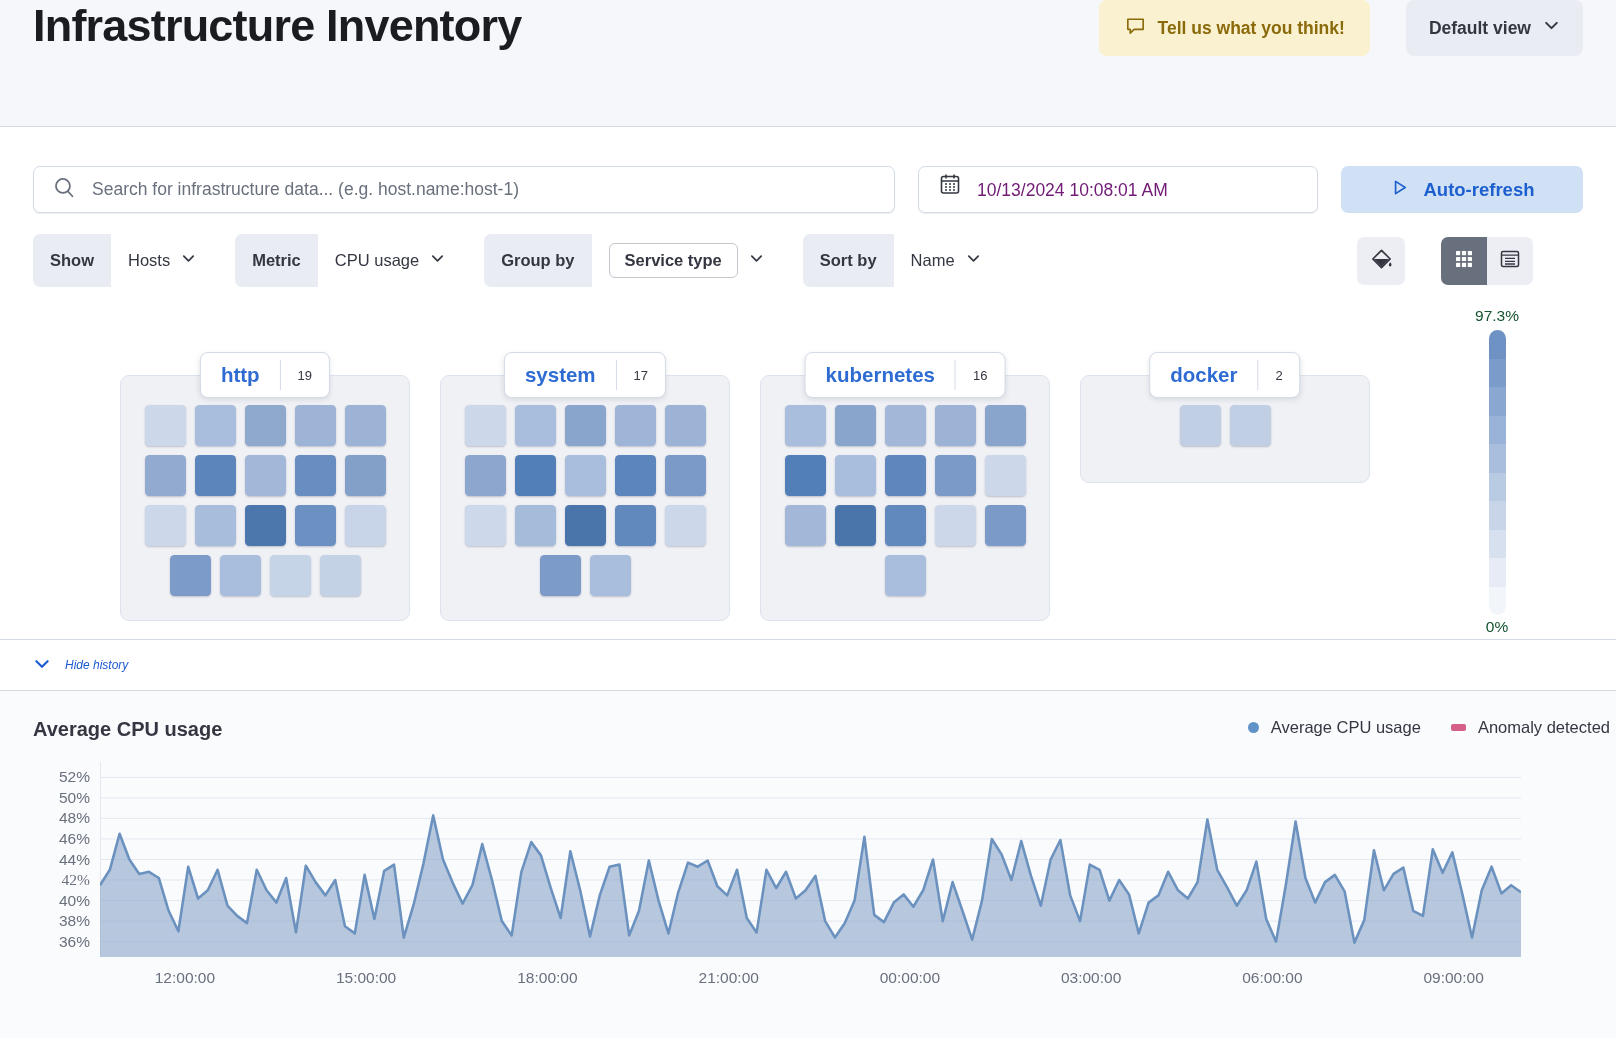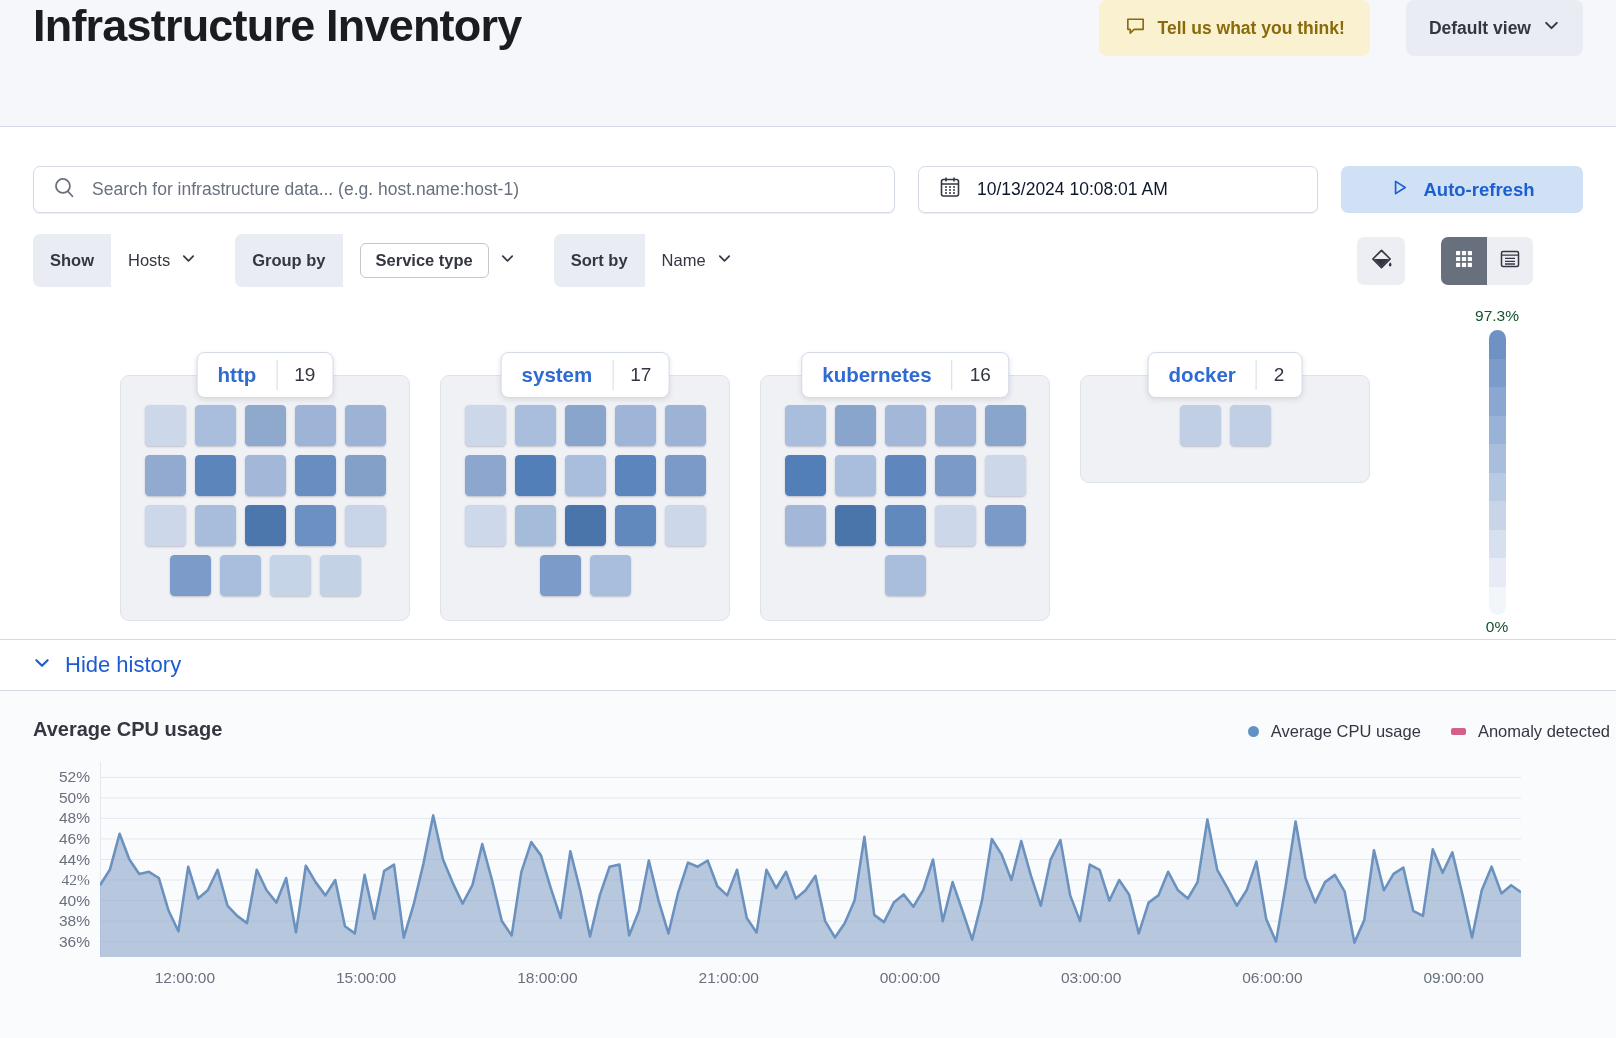--- a/index.html
+++ b/index.html
@@ -32,22 +32,22 @@
   .search-box {
     flex:1; display:flex; align-items:center; gap:15px; background:#fff;
     border:1px solid #d3dae6; border-radius:7px; padding:0 18px;
     box-shadow:0 1px 1px rgba(152,162,179,0.18);
   }
   .search-box input {
     flex:1; border:none; outline:none; font-family:inherit; font-size:17.5px; color:#343741; background:transparent;
   }
   .search-box input::placeholder { color:#69707d; opacity:1; }
   .date-box {
-    width:400px; display:flex; align-items:center; gap:15px; background:#fff;
-    border:1px solid #d3dae6; border-radius:7px; padding:0 19px; font-size:17.5px; color:#0f172a;
+    width:400px; display:flex; align-items:flex-end; gap:15px; background:#fff;
+    border:1px solid #d3dae6; border-radius:7px; padding:11px 19px; font-size:17.5px; color:#701a75;
     box-shadow:0 1px 1px rgba(152,162,179,0.18);
   }
   .refresh-btn {
     width:242px; background:#d0e1f5; border-radius:7px; color:#1d5fce;
     display:flex; align-items:center; justify-content:center; gap:13px;
     font-size:18.5px; font-weight:600;
   }
   .filter-row { display:flex; align-items:center; height:53px; }
   .fgroup { display:flex; align-items:stretch; height:53px; border-radius:7px; overflow:hidden; margin-right:22px; }
   .fprepend { background:#e9edf3; font-weight:700; font-size:16.5px; color:#343741; display:flex; align-items:center; padding:0 17px; }
@@ -62,42 +62,42 @@
   
   .waffle-row { display:flex; gap:30px; margin-top:88px; padding-left:87px; align-items:flex-start; }
   .wgroup { position:relative; width:290px; }
   .wbadge {
     position:absolute; top:-23px; left:50%; transform:translateX(-50%); z-index:2;
     background:#fff; border:1px solid #d3dae6; border-radius:8px; height:46px;
     display:flex; align-items:center; box-shadow:0 2px 5px rgba(70,80,100,0.13); white-space:nowrap;
   }
   .wname { padding:0 20px; color:#2e6bd2; font-size:20.5px; font-weight:600; }
   .wdivider { width:1px; align-self:stretch; margin:7px 0; background:#d3dae6; }
-  .wcount { padding:0 17px; color:#343741; font-size:19px; }
+  .wcount { padding:0 17px; color:#343741; font-size:13px; }
   .wcontainer {
     background:#f0f1f5; border:1px solid #dde3ed; border-radius:9px;
     padding:29px 0 24px; display:flex; flex-direction:column; gap:9px; align-items:center;
   }
   .wcontainer.single { padding-bottom:36px; }
   .wrow { display:flex; gap:9px; justify-content:center; }
   .sq { width:41px; height:41px; border-radius:4.5px; box-shadow:0 1px 2px rgba(50,60,90,0.28); }
   
   .scale-legend { position:absolute; right:86px; top:180px; width:66px; display:flex; flex-direction:column; align-items:center; }
   .scale-max, .scale-min { font-size:15.5px; color:#14532d; }
   .scale-bar { width:17px; height:285px; border-radius:9px; overflow:hidden; display:flex; flex-direction:column; margin:5px 0 3px; }
   .scale-step { flex:1; }
   
   .history-toggle {
     flex:0 0 52px; background:#fff; border-top:1px solid #d3dae6; border-bottom:1px solid #d3dae6;
     display:flex; align-items:center; padding:0 33px;
   }
-  .history-link { display:flex; align-items:center; gap:14px; color:#1d5bd0; font-size:22px; font-weight:500; }
+  .history-link { display:flex; align-items:center; gap:14px; color:#1d5bd0; font-size:12px; font-weight:500;font-style:italic; }
   
   .chart-panel { flex:1; background:#fafbfd; padding:27px 33px 0; }
-  .chart-head { display:flex; align-items:flex-end; justify-content:space-between; margin-bottom:21px; }
+  .chart-head { display:flex; align-items:flex-start; justify-content:space-between; margin-bottom:21px; }
   .chart-title { font-size:20px; font-weight:700; color:#343741; }
   .chart-legend { display:flex; align-items:center; gap:30px; margin-right:-27px; font-size:16.5px; color:#343741; }
   .legend-item { display:flex; align-items:center; gap:12px; }
   .legend-dot { width:11px; height:11px; border-radius:50%; }
   .legend-rect { width:15px; height:7px; border-radius:2px; }
   .chart-wrap { display:flex; padding-right:62px;margin-left:25px; }
   .y-axis { width:42px; position:relative; height:195px; flex:0 0 42px; }
   .y-axis span { position:absolute; right:10px; transform:translateY(-50%); font-size:15.5px; color:#69707d; white-space:nowrap; }
   .plot { flex:1; height:195px; position:relative; }
   .plot svg { display:block; width:100%; height:195px; }
@@ -161,20 +161,31 @@
         </span>
         <span>Auto-refresh</span>
       </button>
     </div>
 
     <div class="filter-row">
       <div class="fgroup">
         <span class="fprepend">Show</span>
         <button class="fvalue">
           <span>Hosts</span>
+          <span>
+            <svg width="15" height="15" viewBox="0 0 16 16" fill="none" stroke="#343741" stroke-width="1.8" stroke-linecap="round" stroke-linejoin="round">
+                <path d="M3 5.5l5 5 5-5"></path>
+              </svg>
+          </span>
+        </button>
+      </div>
+      <div class="fgroup">
+        <span class="fprepend">Metric</span>
+        <button class="fvalue">
+          <span>CPU usage</span>
           <span>
             <svg width="15" height="15" viewBox="0 0 16 16" fill="none" stroke="#343741" stroke-width="1.8" stroke-linecap="round" stroke-linejoin="round">
                 <path d="M3 5.5l5 5 5-5"></path>
               </svg>
           </span>
         </button>
       </div>
       <div class="fgroup">
         <span class="fprepend">Group by</span>
         <button class="fvalue">

